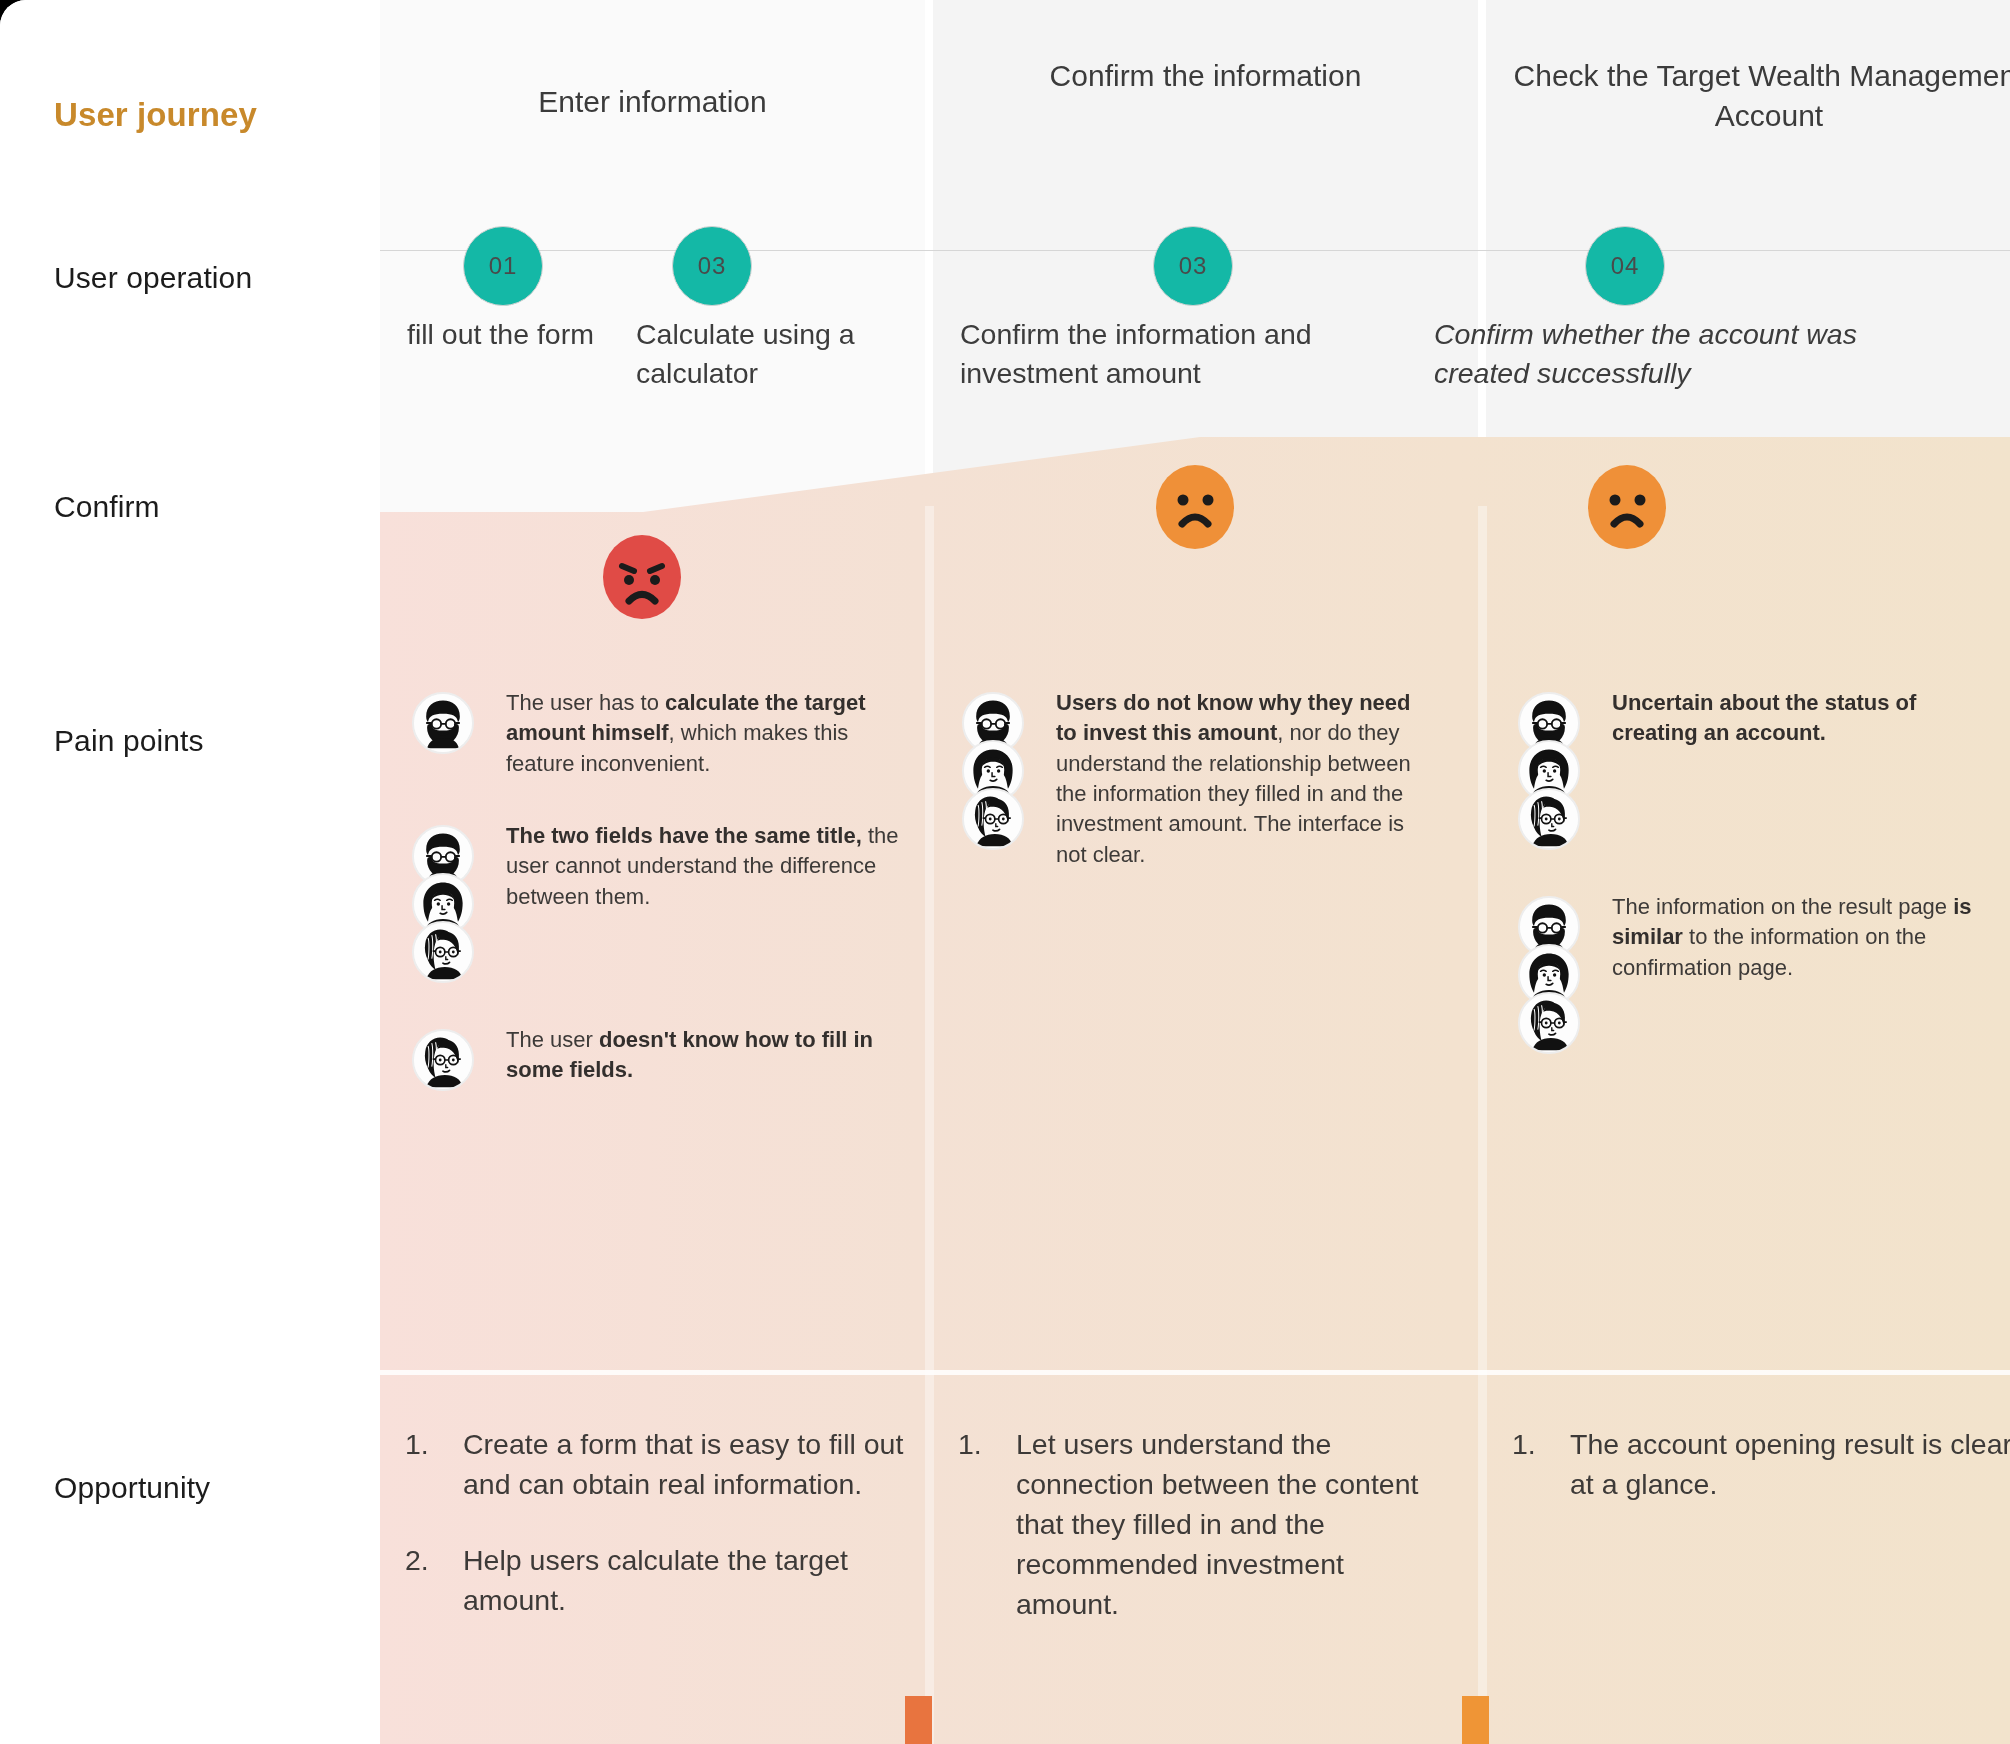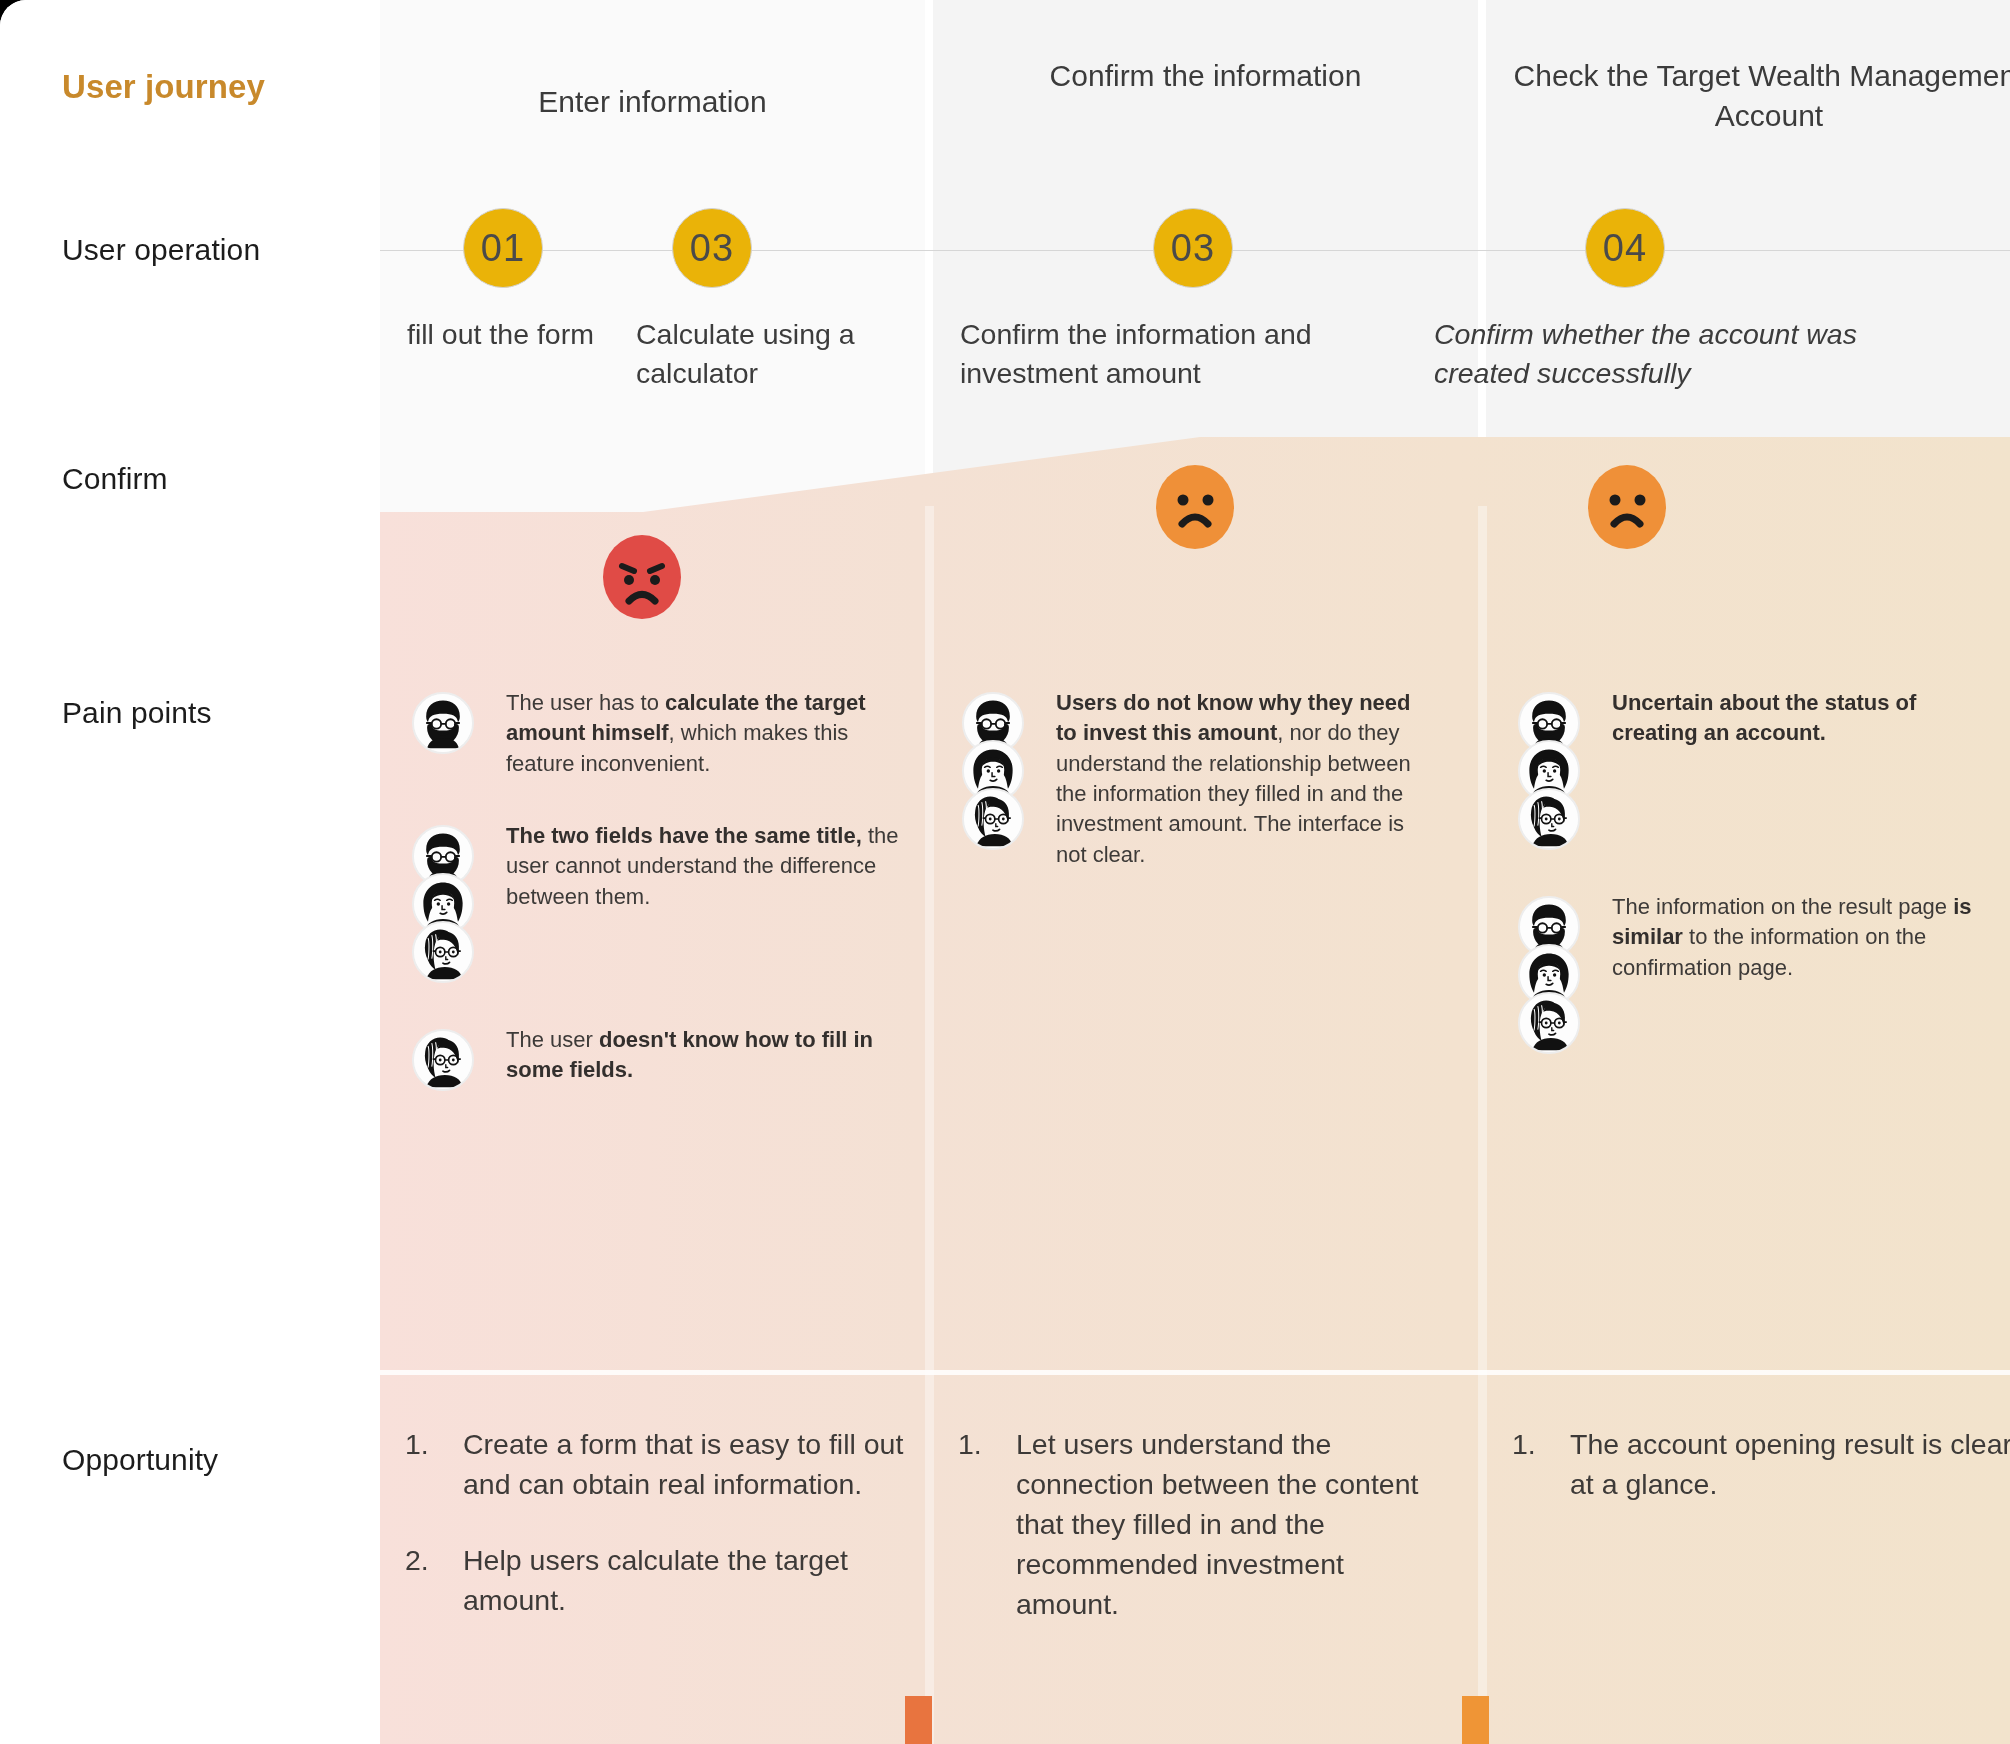--- a/index.html
+++ b/index.html
@@ -20,25 +20,26 @@
 
   
   #rail {
     position: absolute; left: 0; top: 0;
     width: 380px; height: 1744px;
     background: #ffffff;
     z-index: 40;
   }
   .rail-label {
     position: absolute;
-    left: 62px;
+    left: 54px;
     font-size: 30px;
     color: #1c1c1c;
     letter-spacing: 0.1px;
     white-space: nowrap;
+    margin-top: 28px;
   }
   #rail-title {
     color: #c8892b;
     font-weight: 700;
     font-size: 33px;
     top: 68px;
   }
   #rail-operation { top: 233px; }
   #rail-feeling   { top: 462px; }
   #rail-pain      { top: 696px; }
@@ -112,27 +113,27 @@
   
   #step-line {
     position: absolute;
     left: 380px; top: 250px;
     width: 1630px; height: 1px;
     background: #d6d6d6;
     z-index: 21;
   }
   .step-circle {
     position: absolute;
-    top: 208px;
+    top: 226px;
     width: 80px; height: 80px;
     border: 1.6px solid #d2d2d2;
     border-radius: 50%;
-    background: #eab308;
+    background: #14b8a6;
     display: flex; align-items: center; justify-content: center;
-    font-size: 38px;
+    font-size: 24px;
     color: #4a4a4a;
     letter-spacing: 1px;
     z-index: 22;
   }
   #circ1 { left: 463px; }
   #circ2 { left: 672px; }
   #circ3 { left: 1153px; }
   #circ4 { left: 1585px; }
 
   

